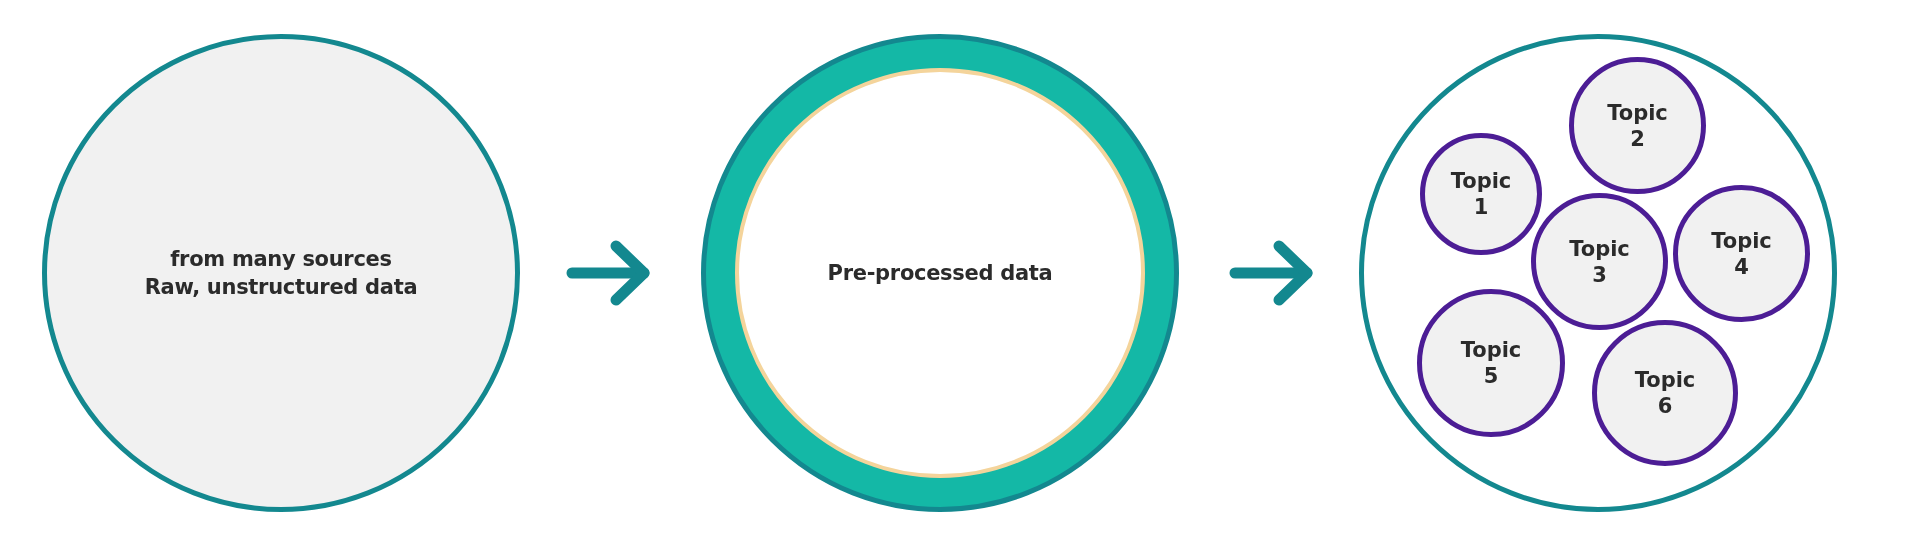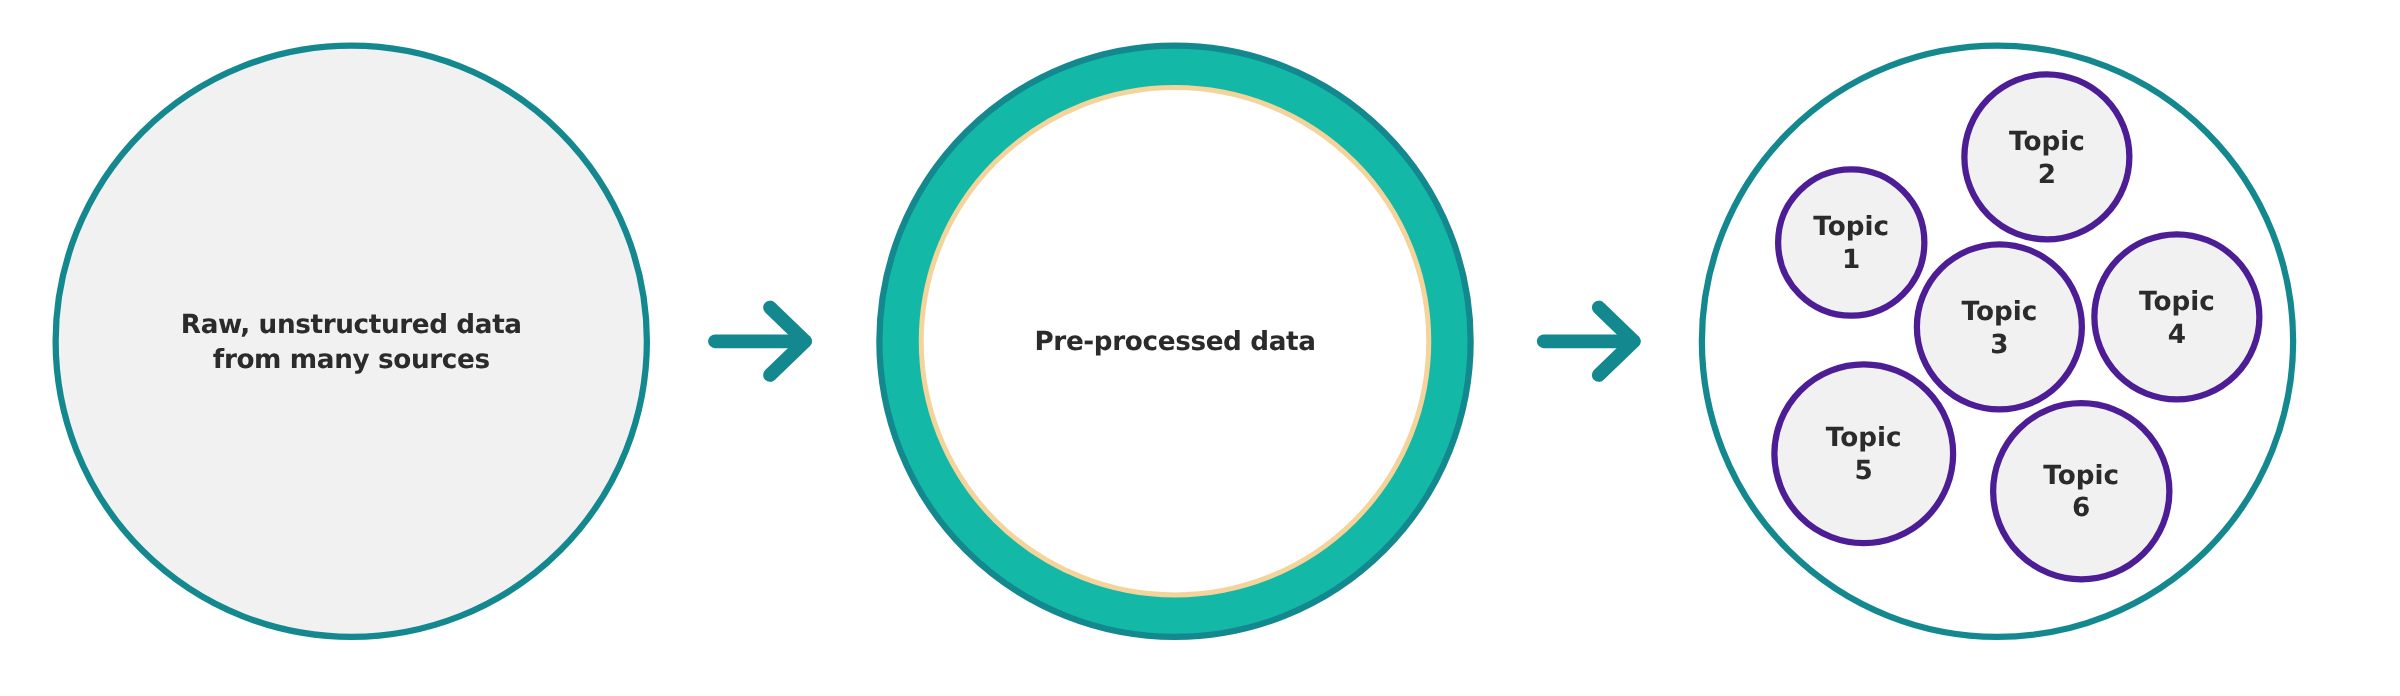--- a/index.html
+++ b/index.html
@@ -16,22 +16,22 @@
   .topic .label { top:50%; transform:translateY(-50%); font-size:21px; line-height:26px; }
   .arrow { position:absolute; }
 </style>
 </head>
 <body>
 
 <div class="stage">
 
   <div class="circle big" style="left:42px; top:34px; background:#f1f1f1;">
     <div class="label big-label">
+      <div>from many sources</div>
       <div>Raw, unstructured data</div>
-      <div>from many sources</div>
     </div>
   </div>
 
   <svg class="arrow" style="left:566px; top:238px;" width="86" height="72" viewBox="0 0 86 72">
     <g stroke="#13888f" stroke-width="11" stroke-linecap="round" stroke-linejoin="round" fill="none">
       <line x1="6" y1="35" x2="78" y2="35"></line>
       <polyline points="50,8 78,35 50,62"></polyline>
     </g>
   </svg>
 

